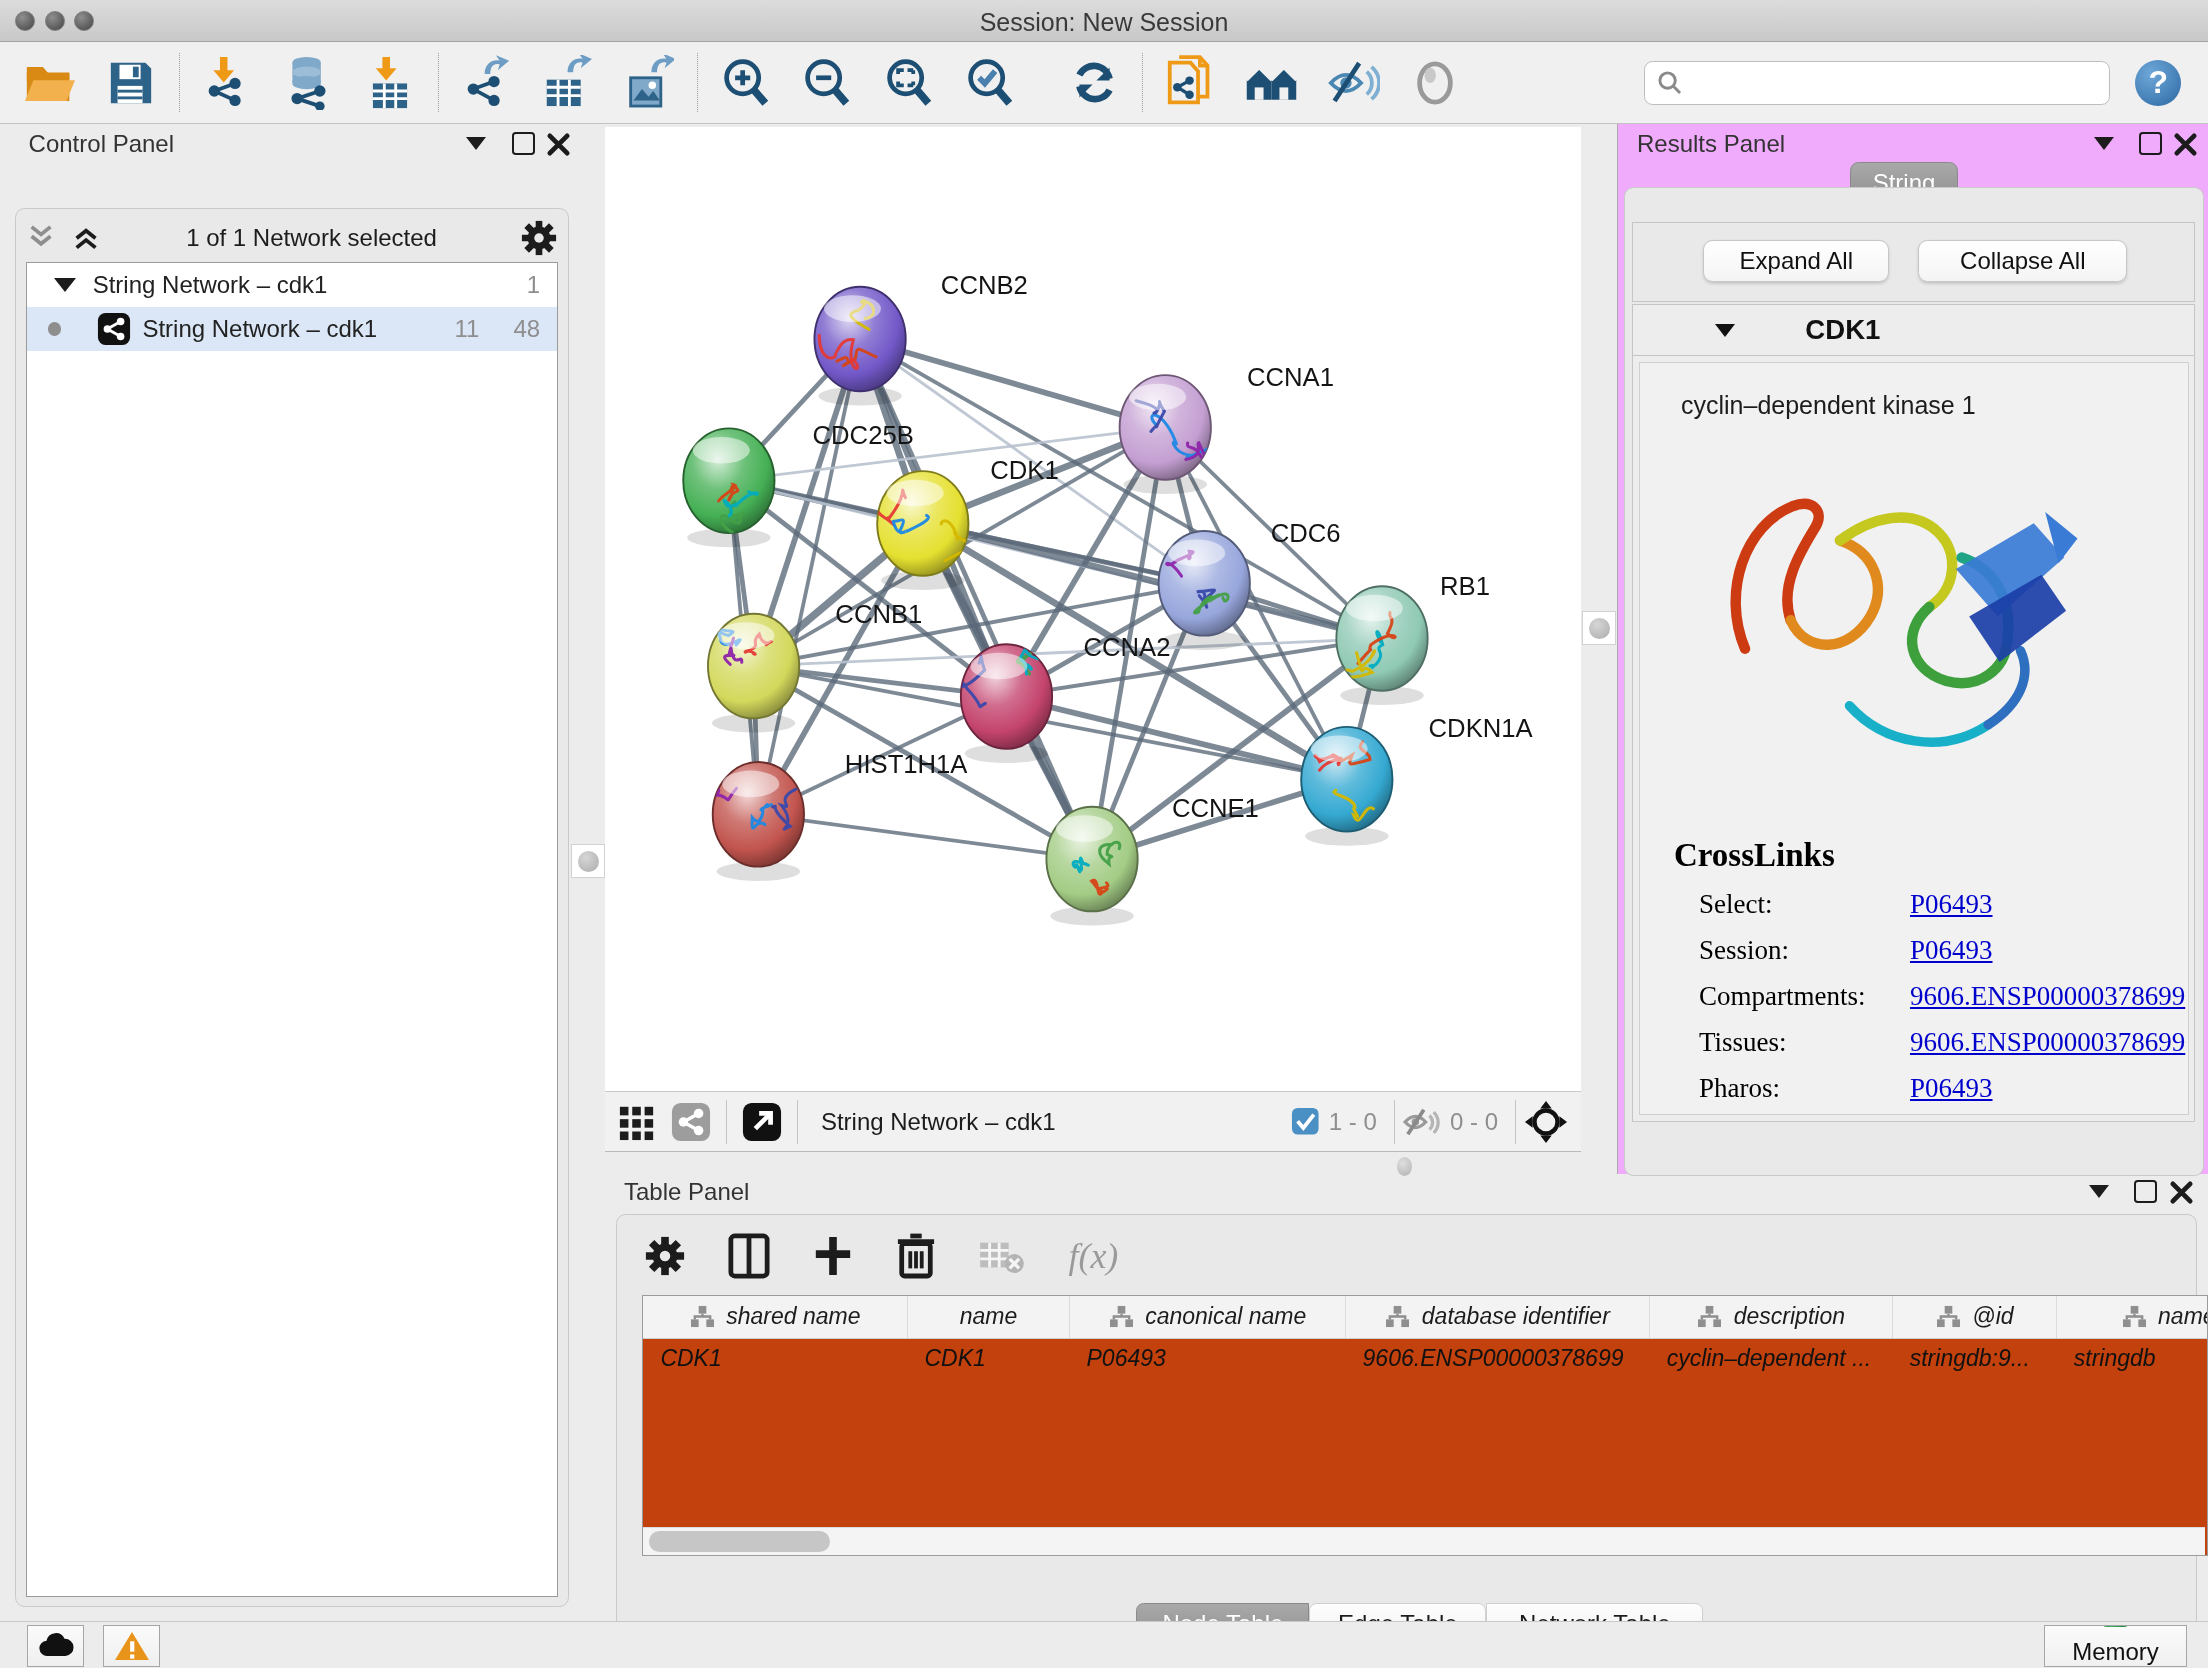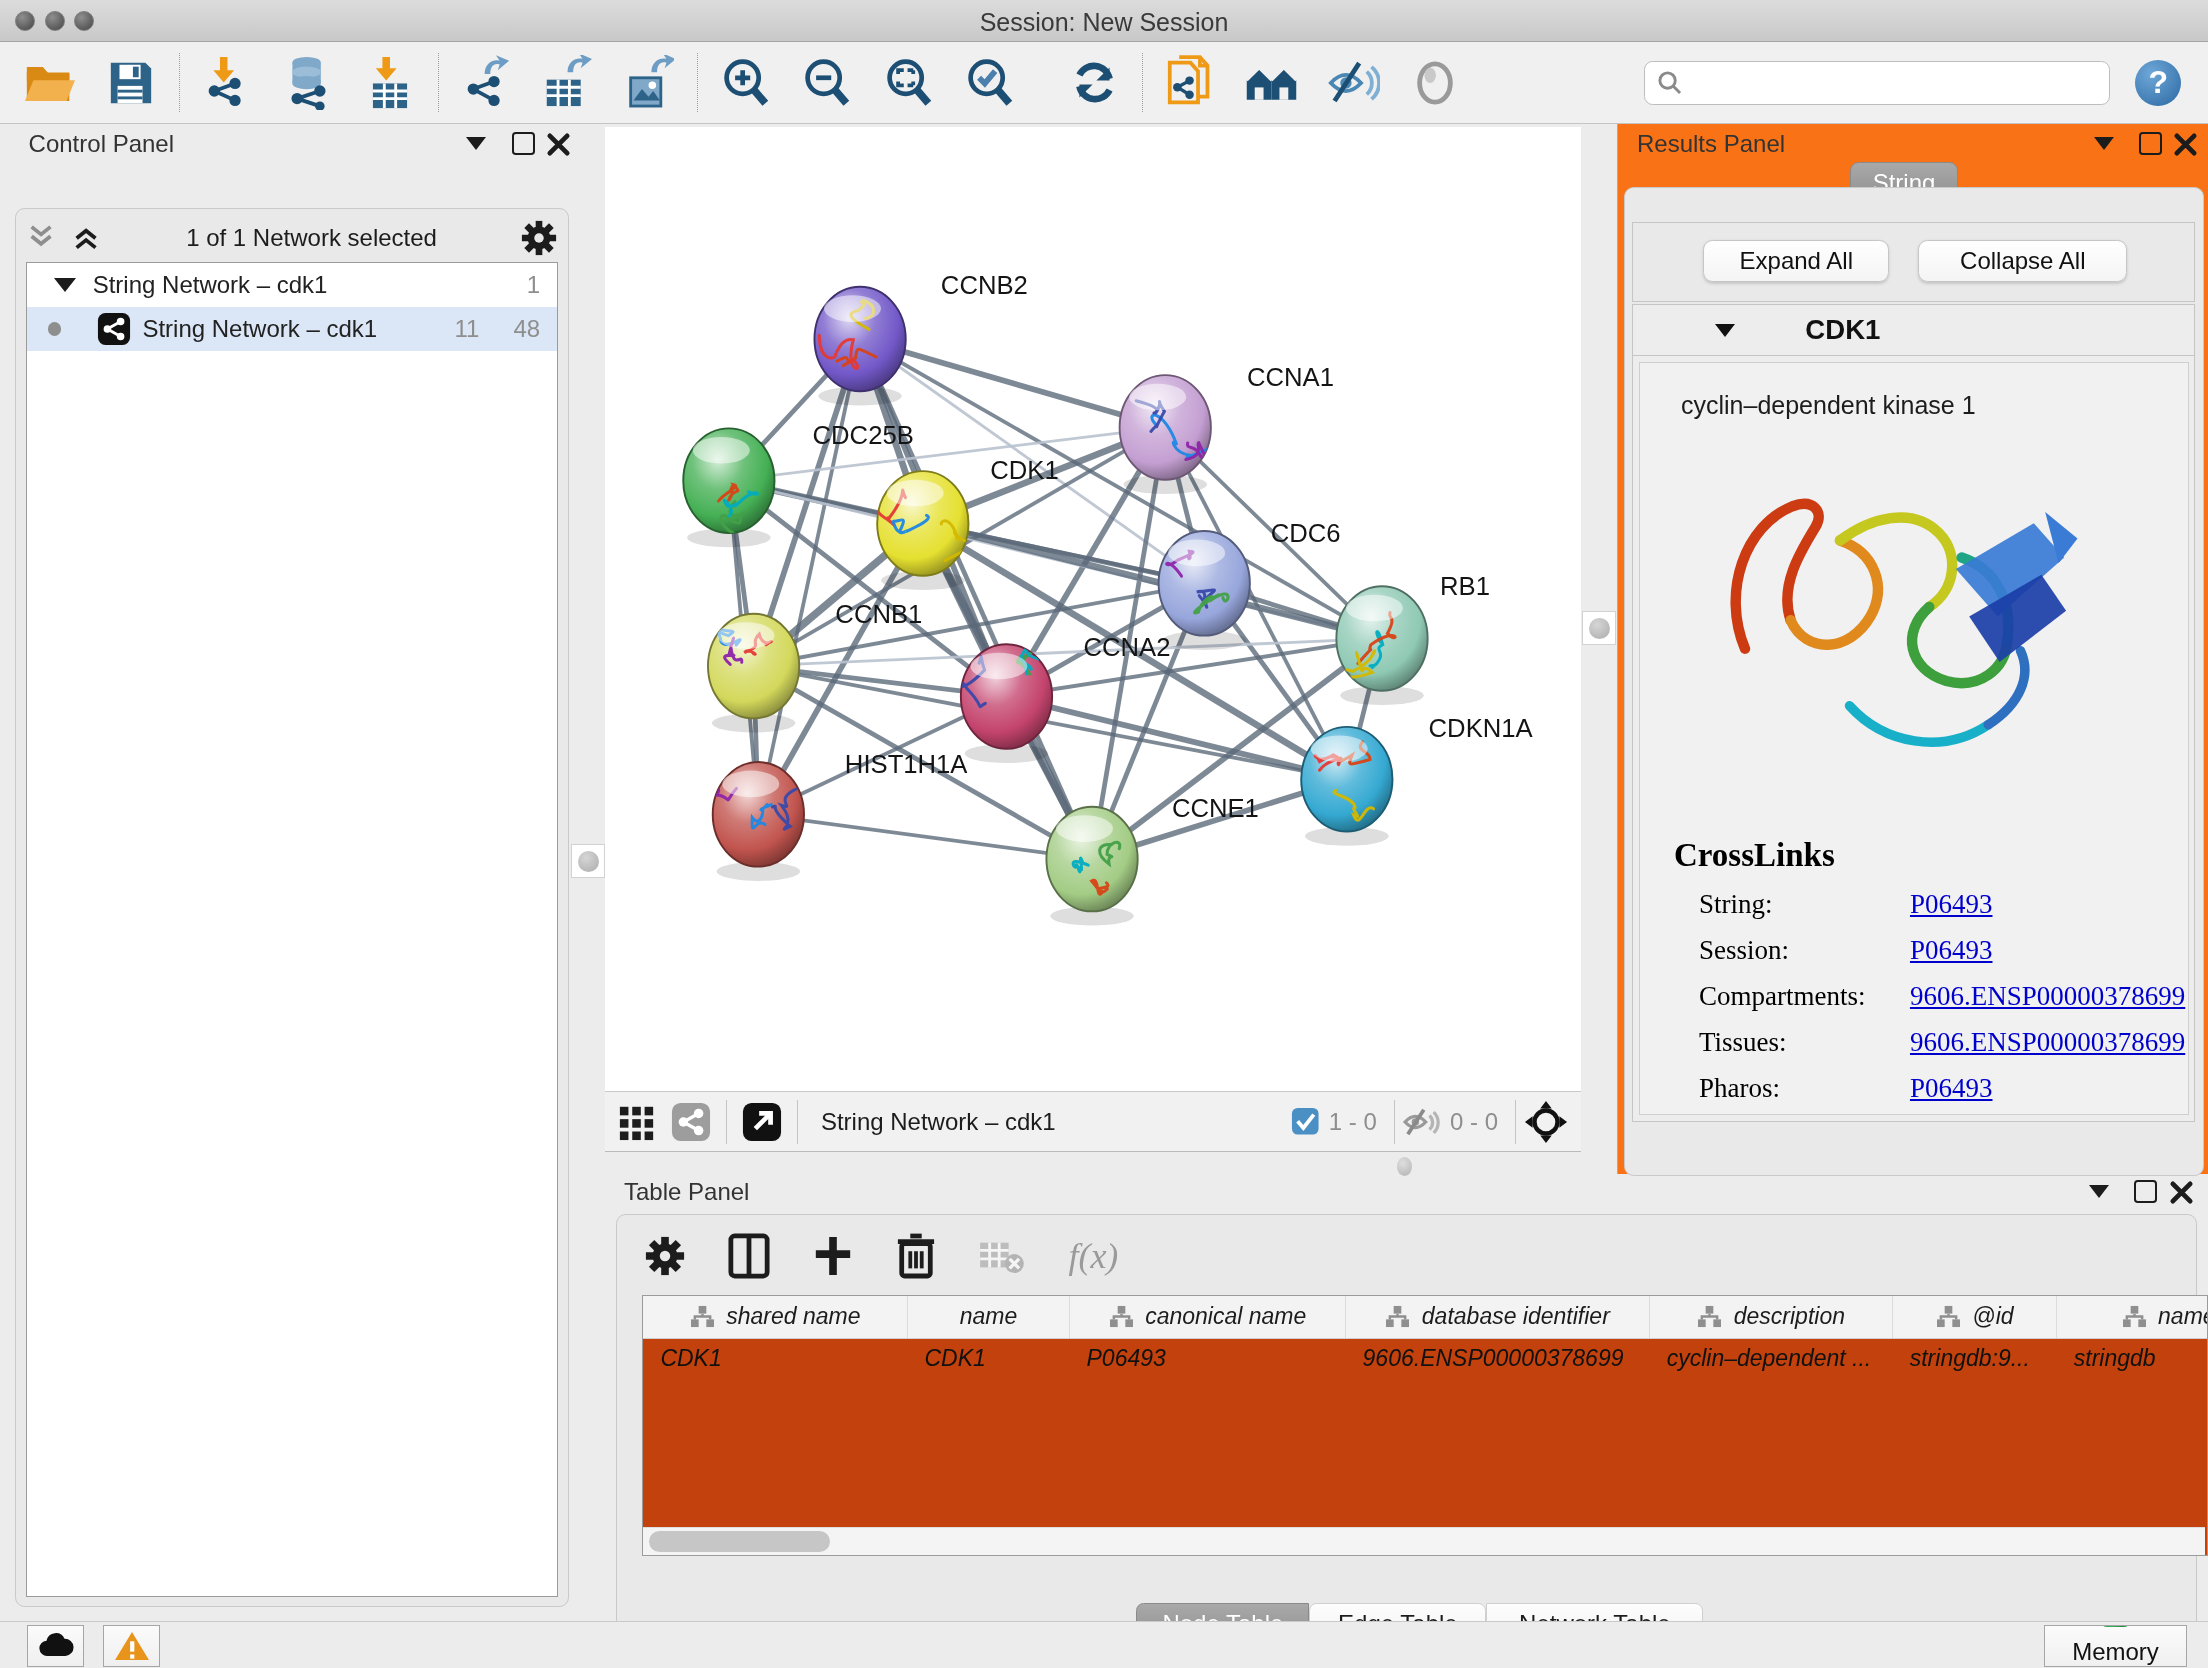--- a/index.html
+++ b/index.html
@@ -57,21 +57,21 @@
   
   #network-view { position:absolute; left:605px; top:124px; width:976px; height:1031px; }
   #net-canvas { position:absolute; left:0; top:2.9px; width:976px; height:964px; background:#fff; }
   #net-toolbar { position:absolute; left:0; top:967px; width:976px; height:61px; background:#f1f1f1;
     border-top:1px solid #c9c9c9; border-bottom:1.9px solid #b9b9b9; display:flex; align-items:center; padding:0 13.3px; }
   .ntb-sep { width:0; height:44px; border-left:1px solid #c4c4c4; margin:0 15px; }
   #net-name { font-size:24px; color:#1c1c1c; margin-left:7.6px; }
   .cntlabel { font-size:24px; color:#8e8e8e; margin:0 9.5px; }
 
   
-  #results-panel { position:absolute; left:1617px; top:124px; width:592px; height:1050px; border-left:1.9px solid #ababab; background:#f97316;text-decoration:underline; }
+  #results-panel { position:absolute; left:1617px; top:124px; width:592px; height:1050px; border-left:1.9px solid #ababab; background:#f0abfc;text-decoration:underline; }
   #rp-box { position:absolute; left:5.7px; top:63px; width:580px; height:989px; }
   #rp-buttons { position:absolute; left:7.6px; top:34px; width:563px; height:80px; border:1.9px solid #c5c5c5; background:#e9e9e9; }
   .rp-btn { position:absolute; top:17px; height:42px; background:linear-gradient(#ffffff,#f4f4f4); border:1px solid #c6c6c6;
     border-radius:9.5px; box-shadow:0 1.9px 2.9px rgba(0,0,0,.15); font-size:24px; display:flex; align-items:center; justify-content:center; color:#111; }
   #rp-content { position:absolute; left:7.6px; top:116px; width:563px; height:818px; border:1.9px solid #c5c5c5; background:#ededed; }
   #rp-entry-head { height:51px; border-bottom:1px solid #c5c5c5; display:flex; align-items:center; }
   #rp-entry-name { font-size:27.6px; font-weight:bold; color:#111; }
   #rp-sub { position:absolute; left:5.7px; top:57px; right:5.7px; bottom:5.7px; border:1px solid #cfcfcf; background:#f1f1f1; }
   #rp-desc { position:absolute; left:17px; top:28px; font-size:25px; color:#1c1c1c;margin-left:24px; }
   #protein-img { position:absolute; left:67px; top:67px; }
@@ -656,21 +656,21 @@
               <path d="M296 310 C 330 288, 342 258, 330 232" stroke="#2e6fc0" stroke-width="10"></path>
             </g>
             <path d="M262 146 L 344 98 L 376 134 L 306 196 Z" fill="#3a7bd5" opacity="0.92"></path>
             <path d="M276 196 L 352 152 L 378 190 L 308 244 Z" fill="#1b3fa8" opacity="0.92"></path>
             <path d="M356 86 l 34 28 -20 26z" fill="#3a7bd5"></path>
           </svg>
           <div id="rp-crosslinks">
             <div id="rp-xl-title">CrossLinks</div>
             <div id="xl-rows">
                 <div class="xlrow">
-                  <span class="xl-label">String:</span>
+                  <span class="xl-label">Select:</span>
                   <a href="#">P06493</a>
                 </div>
                 <div class="xlrow">
                   <span class="xl-label">Session:</span>
                   <a href="#">P06493</a>
                 </div>
                 <div class="xlrow">
                   <span class="xl-label">Compartments:</span>
                   <a href="#">9606.ENSP00000378699</a>
                 </div>

